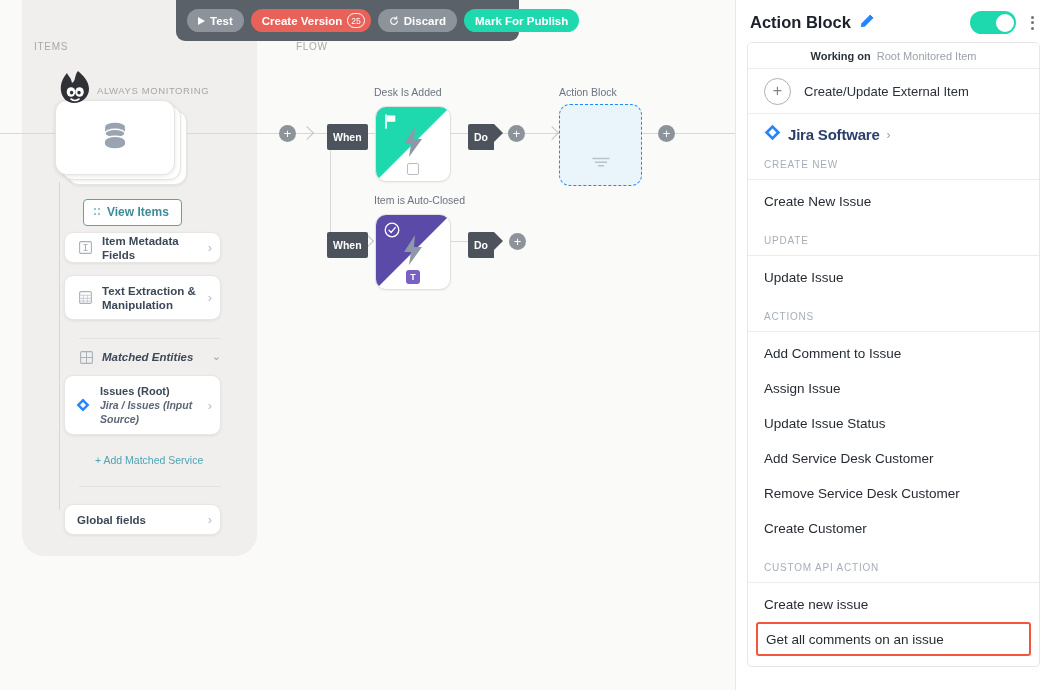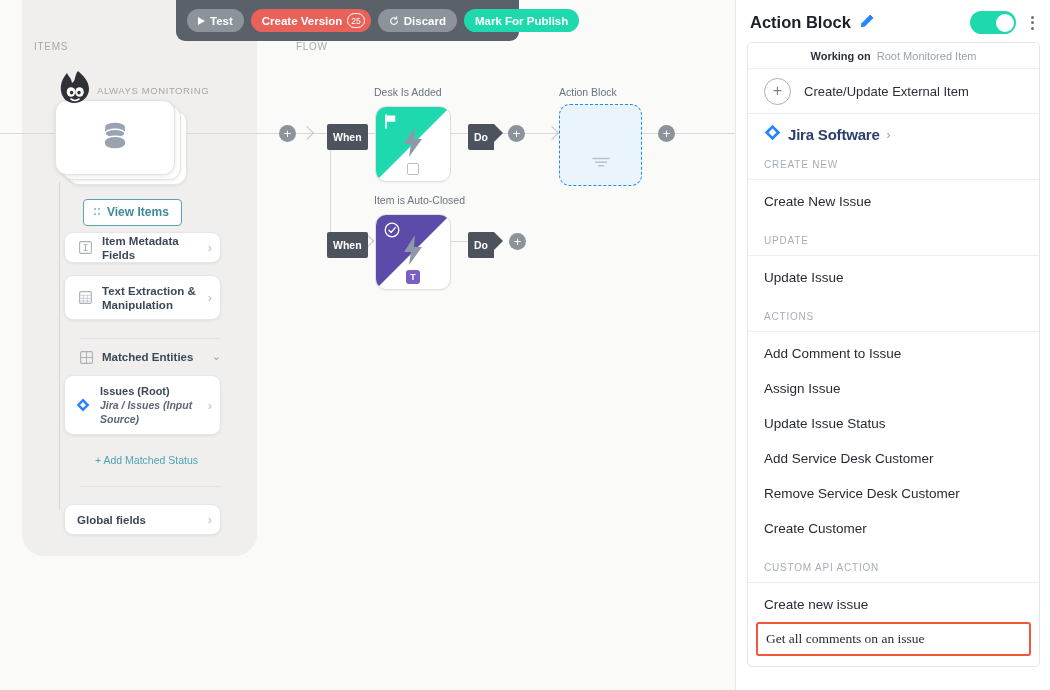--- a/index.html
+++ b/index.html
@@ -110,21 +110,21 @@
     position: absolute; left: 79px; width: 142px; height: 1px; background: #e2e2e0;
   }
   .div1 { top: 338px; }
   .div2 { top: 486px; }
 
   .matched-row {
     position: absolute; left: 80px; top: 350px; width: 141px;
     display: flex; align-items: center; cursor: pointer;
   }
   .matched-row .grid-ico { width: 13px; height: 13px; margin-right: 9px; }
-  .matched-row .mlabel { font-size: 11.5px; font-weight: bold; color: #3c4858; flex:1; }
+  .matched-row .mlabel { font-size: 11.5px; font-weight: bold; color: #3c4858; flex:1;font-style:italic; }
   .matched-row .mchev { color: #9aa1ac; font-size: 11px; }
 
   .add-matched {
     position: absolute; left: 95px; top: 454px;
     font-size: 10.5px; color: #4fa3b5; cursor: pointer;
   }
 
   
   .toolbar {
     position: absolute; left: 176px; top: 0;
@@ -278,21 +278,21 @@
     border-bottom: 1px solid #ececec;
   }
   .rp-item {
     height: 35px; display: flex; align-items: center; padding: 0 16px;
     font-size: 13.5px; color: #262b33; cursor: pointer;
   }
   .rp-item.first { margin-top: 4px; }
   .rp-spacer { height: 12px; }
   .rp-item.highlighted {
     border: 2.5px solid #f4553d; border-radius: 3px;
-    margin: 0 8px; height: 34px; padding: 0 8px; font-family: Liberation Serif, serif;
+    margin: 0 8px; height: 34px; padding: 0 8px;
   }
 </style>
 </head>
 <body>
 
 <div id="app">
 
   <div class="canvas">
 
     <div class="items-panel"></div>
@@ -388,21 +388,21 @@
           <path d="M7 4 L10 7 L7 10 L4 7 Z" fill="#fff"></path>
         </svg>
       </span>
       <span class="txt">
         <span class="t1">Issues (Root)</span><br>
         <span class="t2">Jira / Issues (Input Source)</span>
       </span>
       <span class="chev">›</span>
     </div>
 
-    <div class="add-matched">+ Add Matched Status</div>
+    <div class="add-matched">+ Add Matched Service</div>
 
     <div class="divider-h div2"></div>
 
     <div class="tree-card card-global">
       <span class="txt">Global fields</span>
       <span class="chev">›</span>
     </div>
 
     <div class="connv" style="left:330px;top:133px;height:109px;"></div>
     <div class="conn" style="left:330px;top:241px;width:28px;"></div>

